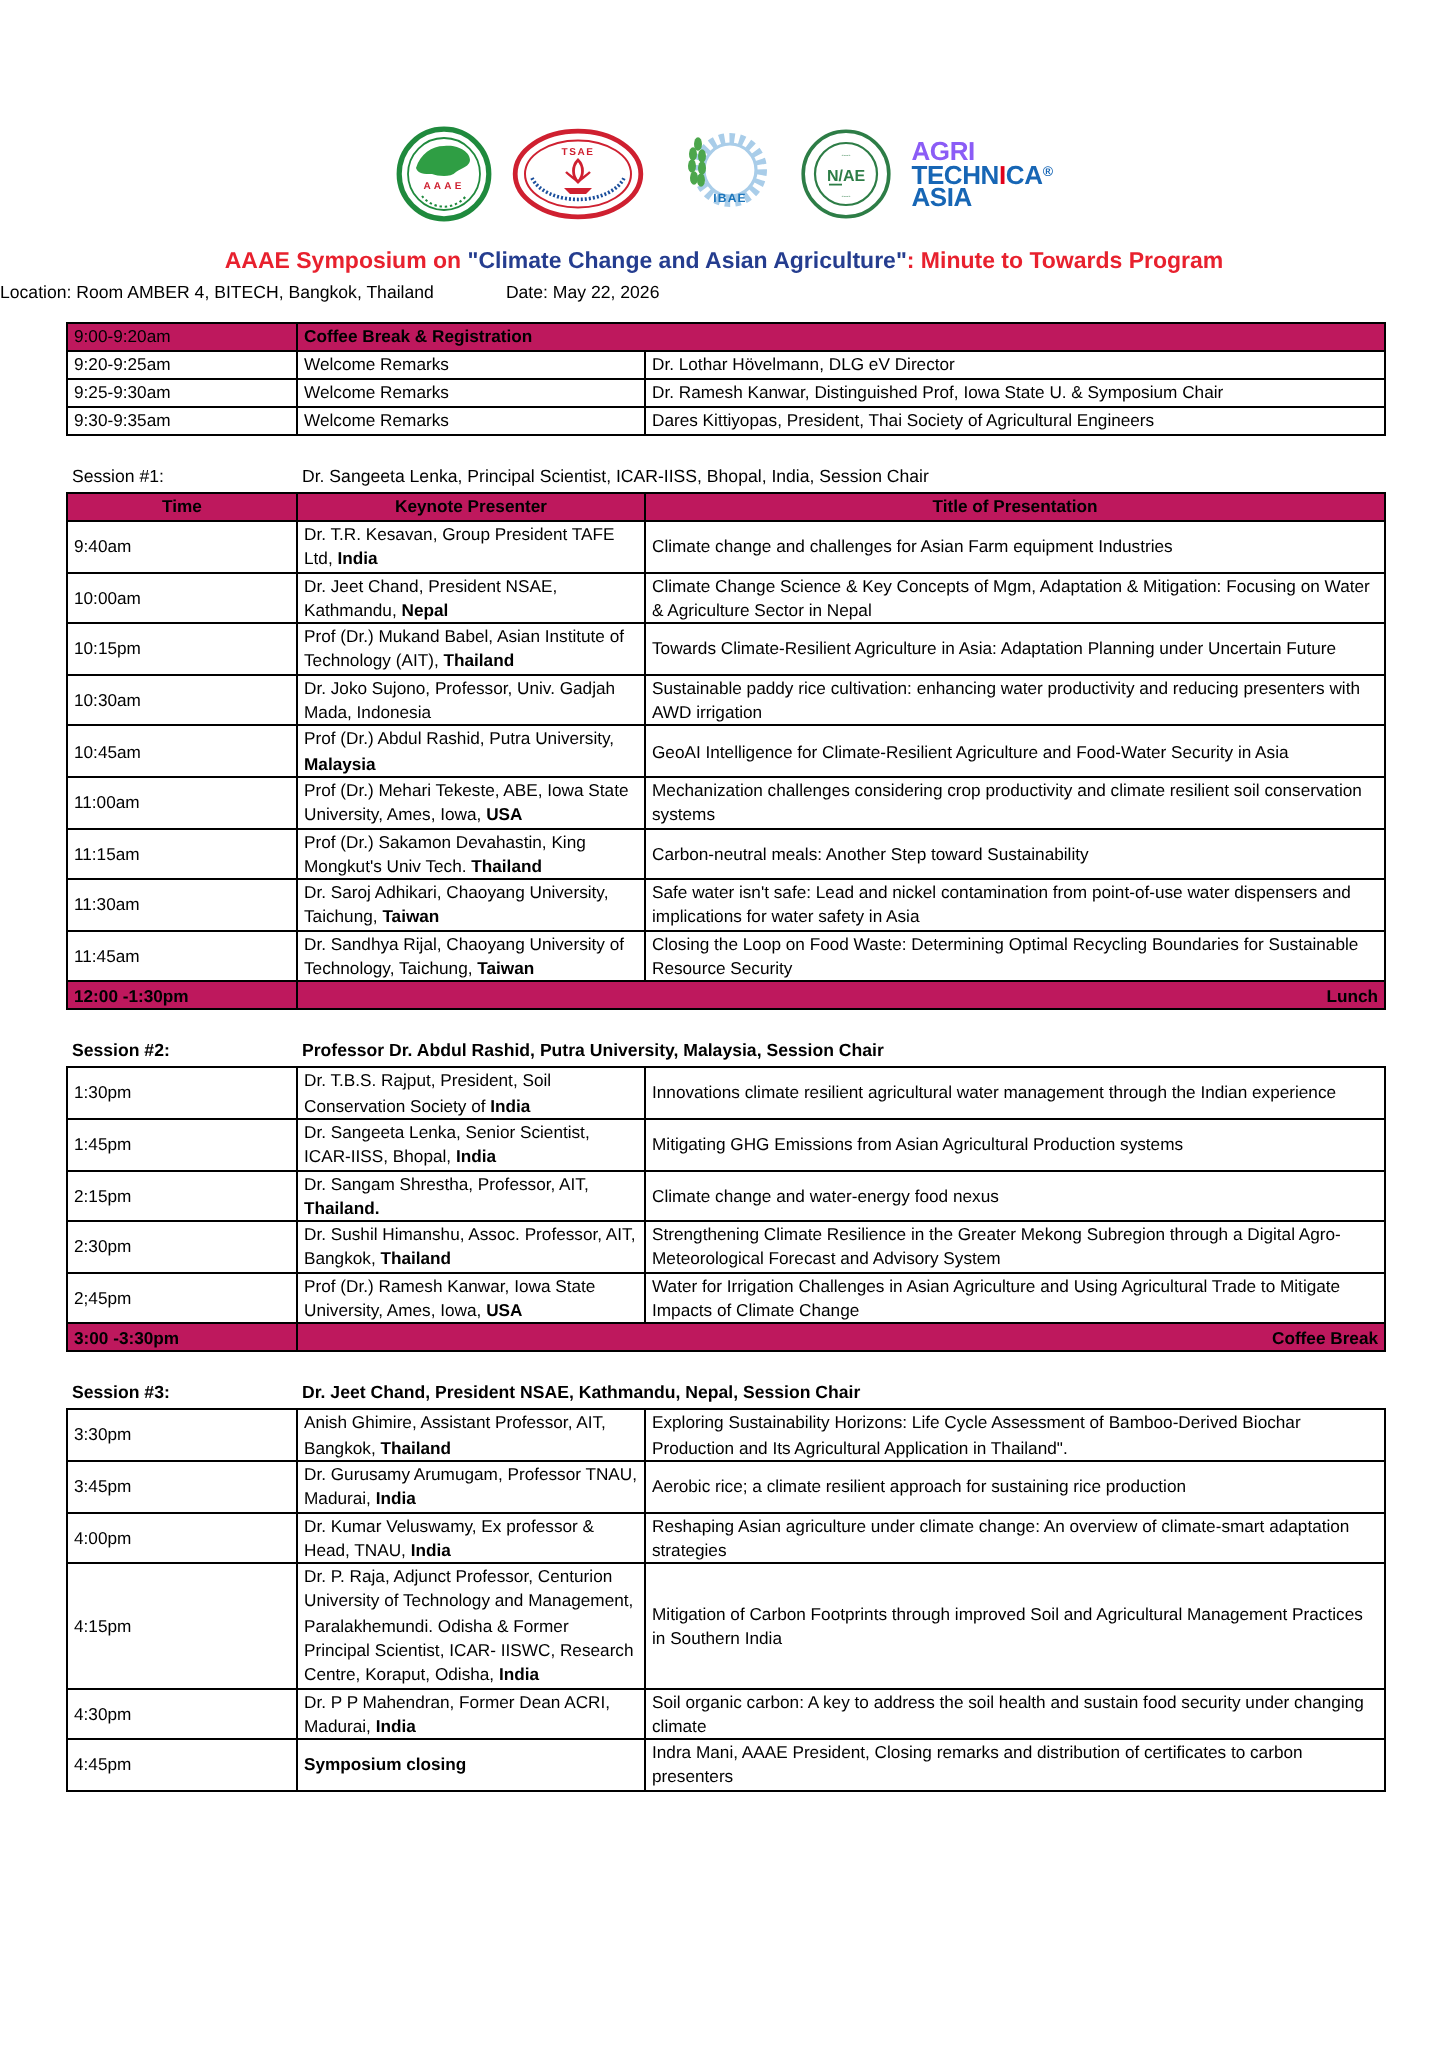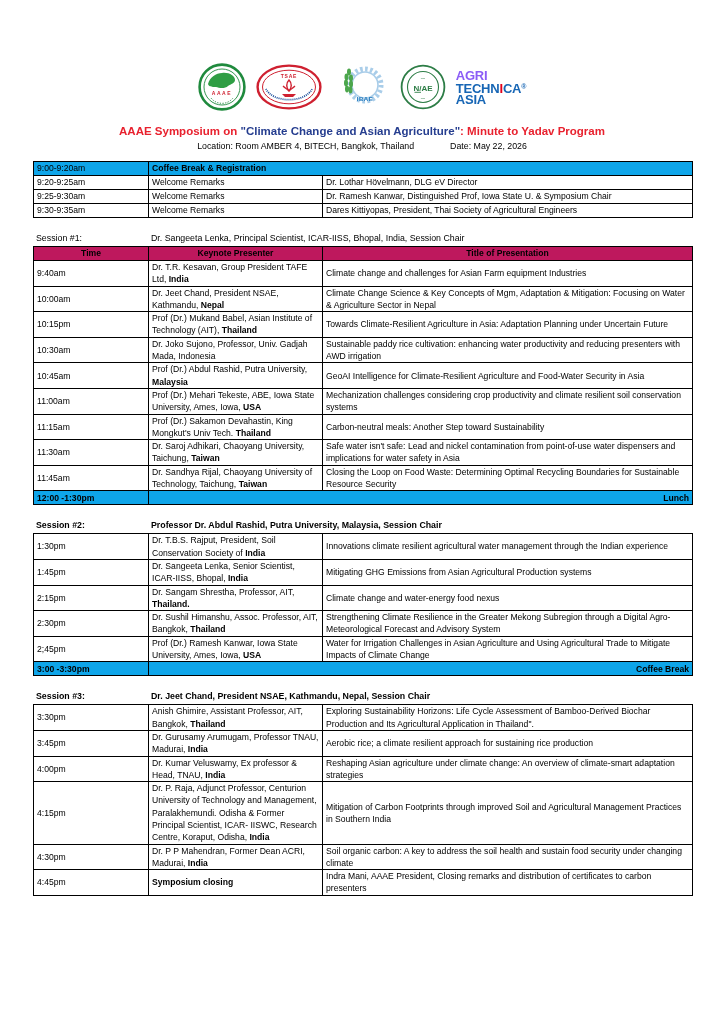--- a/index.html
+++ b/index.html
@@ -3,30 +3,30 @@
 <meta charset="utf-8">
 <style>
   html,body{margin:0;padding:0;background:#ffffff;}
   body{width:724px;height:1024px;overflow:hidden;font-family:"Liberation Sans",sans-serif;color:#000;}
   .page{position:relative;width:724px;height:1024px;background:#fff;}
 
   
   .logos{display:flex;justify-content:center;align-items:center;gap:10px;padding-top:62px;height:50px;}
   .logo{flex:none;display:flex;align-items:center;justify-content:center;}
   .title{ text-align:center;font-weight:bold;font-size:11.5px;margin-top:12px;line-height:14px;}
-  .subtitle{text-align:center;font-size:8.8px;margin-top:3px;line-height:11px;}
+  .subtitle{text-align:left;font-size:8.8px;margin-top:3px;line-height:11px;}
   .subtitle .gap{display:inline-block;width:36px;}
 
   
   .tbl{border-collapse:collapse;width:659px;margin-left:33px;table-layout:fixed;margin-top:0;}
   .tbl td{border:1px solid #000;font-size:8.6px;line-height:12.3px;padding:0 3px;vertical-align:middle;height:13px;word-wrap:break-word;}
   .tbl col.c1{width:115px}
   .tbl col.c2{width:174px}
   .tbl col.c3{width:370px}
-  .hl td{background:#0ea5e9;}
+  .hl td{background:#be185d;}
   .hd td{font-weight:bold;text-align:center;background:#be185d;}
   .b{font-weight:bold;}
   .ctr{text-align:right;}
   .first-tbl{margin-top:9px;}
 
   
   .session-line{display:flex;width:659px;margin:14px 0 2px 33px;font-size:8.8px;line-height:12px;}
   .session-line .s-label{width:115px;flex:none;padding-left:3px;}
   .session-line.bold{font-weight:bold;align-items:center;}
 
@@ -96,21 +96,21 @@
 
     <div class="logo at-logo">
       <div>
         <div class="at-g">AGRI</div>
         <div><span class="at-b">TECHN</span><span class="at-r">I</span><span class="at-b">CA</span><span class="at-reg">®</span></div>
         <div class="at-b">ASIA</div>
       </div>
     </div>
   </div>
 
-  <div class="title" id="title-line"><span style="color: rgb(232, 33, 46);">AAAE Symposium on </span><span style="color: rgb(37, 61, 143);">"Climate Change and Asian Agriculture"</span><span style="color: rgb(232, 33, 46);">: Minute to Yadav Program</span></div>
+  <div class="title" id="title-line"><span style="color: rgb(232, 33, 46);">AAAE Symposium on </span><span style="color: rgb(37, 61, 143);">"Climate Change and Asian Agriculture"</span><span style="color: rgb(232, 33, 46);">: Minute to Towards Program</span></div>
 
   <div class="subtitle">
     <span>Location: Room AMBER 4, BITECH, Bangkok, Thailand</span><span class="gap"></span><span>Date: May 22, 2026</span>
   </div>
 
   <div id="content">
       <table class="tbl first-tbl">
         <colgroup>
           <col class="c1">
           <col class="c2">

